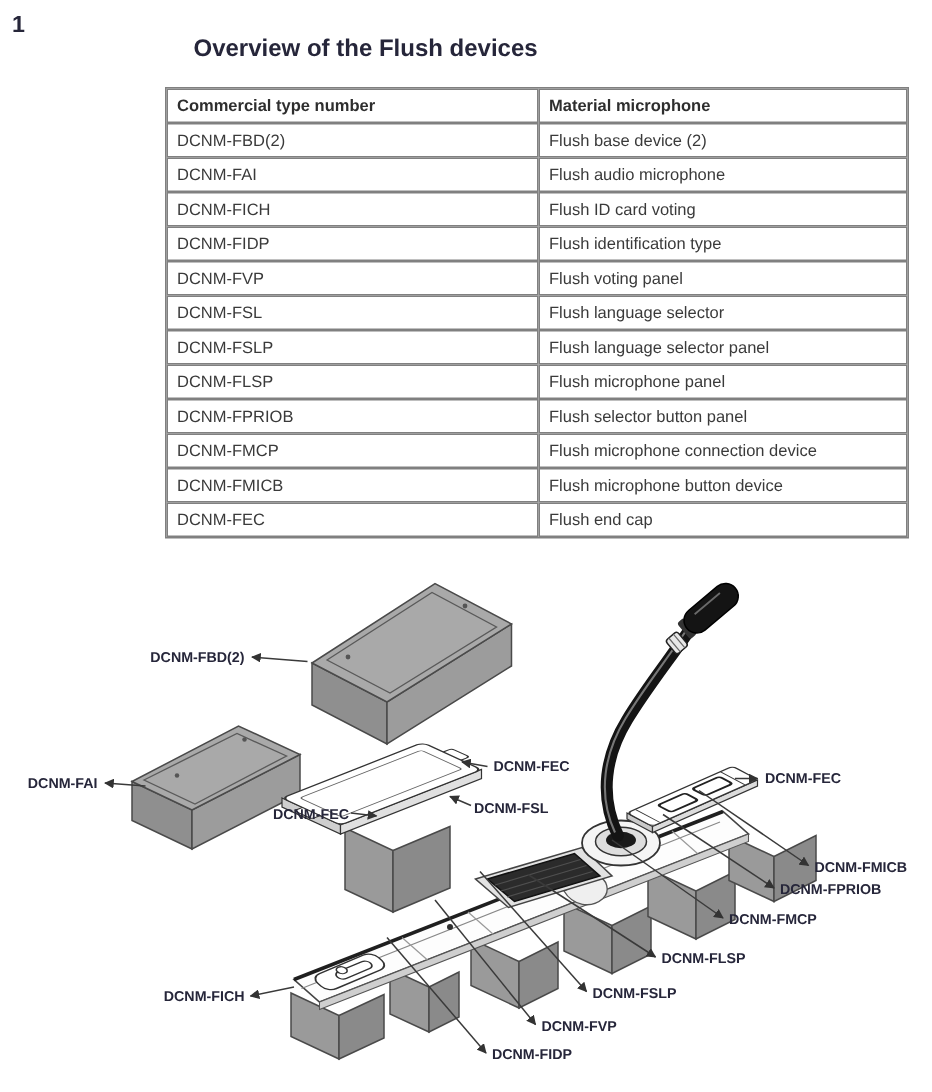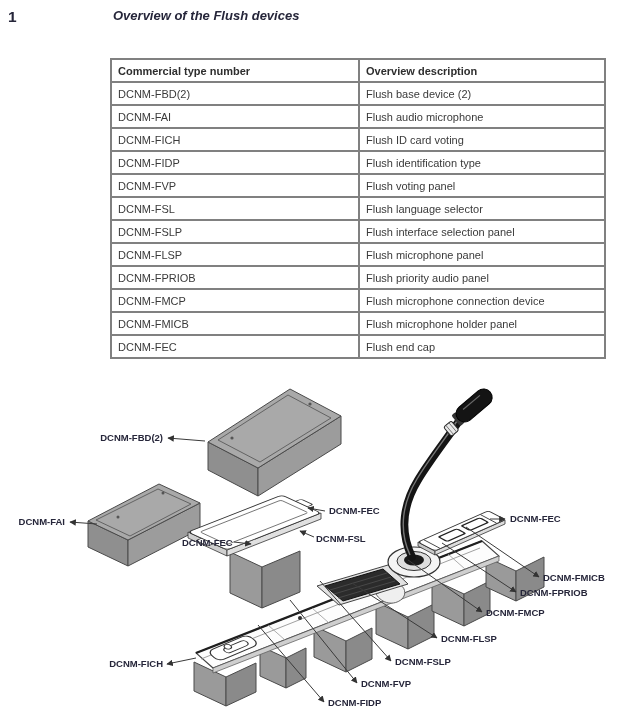--- a/index.html
+++ b/index.html
@@ -9,21 +9,21 @@
   }
   html,body{margin:0;padding:0;}
   body{
     width:621px;height:728px;background:#ffffff;position:relative;overflow:hidden;
     font-family:"Liberation Sans",sans-serif;
   }
   .sec-num{
     position:absolute;left:8px;top:8px;font-size:15.5px;font-weight:bold;color:var(--heading);
   }
   .doc-title{
-    position:absolute;left:113px;top:8px;margin:0;font-size:13px;font-weight:bold;color:var(--heading);font-style:italic;
+    position:absolute;left:113px;top:8px;margin:16px;font-size:16px;font-weight:bold;color:var(--heading);
   }
   table.devices{
     position:absolute;left:110px;top:58px;width:494px;
     border-collapse:separate;border-spacing:0;border:1px solid var(--table-border);
     table-layout:fixed;
   }
   table.devices th,table.devices td{
     border:1px solid var(--table-border);height:21px;padding:0 4px 0 6px;
     font-size:11px;vertical-align:middle;white-space:nowrap;overflow:hidden;
   }
@@ -47,21 +47,21 @@
 <h1 class="doc-title">Overview of the Flush devices</h1>
 
 <table class="devices">
   <colgroup>
       <col class="c1">
       <col class="c2">
     </colgroup>
   <thead>
     <tr>
       <th>Commercial type number</th>
-      <th>Overview description</th>
+      <th>Material microphone</th>
     </tr>
   </thead>
   <tbody>
     <tr>
         <td>DCNM-FBD(2)</td>
         <td>Flush base device (2)</td>
       </tr>
     <tr>
         <td>DCNM-FAI</td>
         <td>Flush audio microphone</td>
@@ -77,37 +77,37 @@
     <tr>
         <td>DCNM-FVP</td>
         <td>Flush voting panel</td>
       </tr>
     <tr>
         <td>DCNM-FSL</td>
         <td>Flush language selector</td>
       </tr>
     <tr>
         <td>DCNM-FSLP</td>
-        <td>Flush interface selection panel</td>
+        <td>Flush language selector panel</td>
       </tr>
     <tr>
         <td>DCNM-FLSP</td>
         <td>Flush microphone panel</td>
       </tr>
     <tr>
         <td>DCNM-FPRIOB</td>
-        <td>Flush priority audio panel</td>
+        <td>Flush selector button panel</td>
       </tr>
     <tr>
         <td>DCNM-FMCP</td>
         <td>Flush microphone connection device</td>
       </tr>
     <tr>
         <td>DCNM-FMICB</td>
-        <td>Flush microphone holder panel</td>
+        <td>Flush microphone button device</td>
       </tr>
     <tr>
         <td>DCNM-FEC</td>
         <td>Flush end cap</td>
       </tr>
   </tbody>
 </table>
 
 <svg class="diagram" width="621" height="345" viewBox="0 383 621 345" xmlns="http://www.w3.org/2000/svg">
   <defs>

